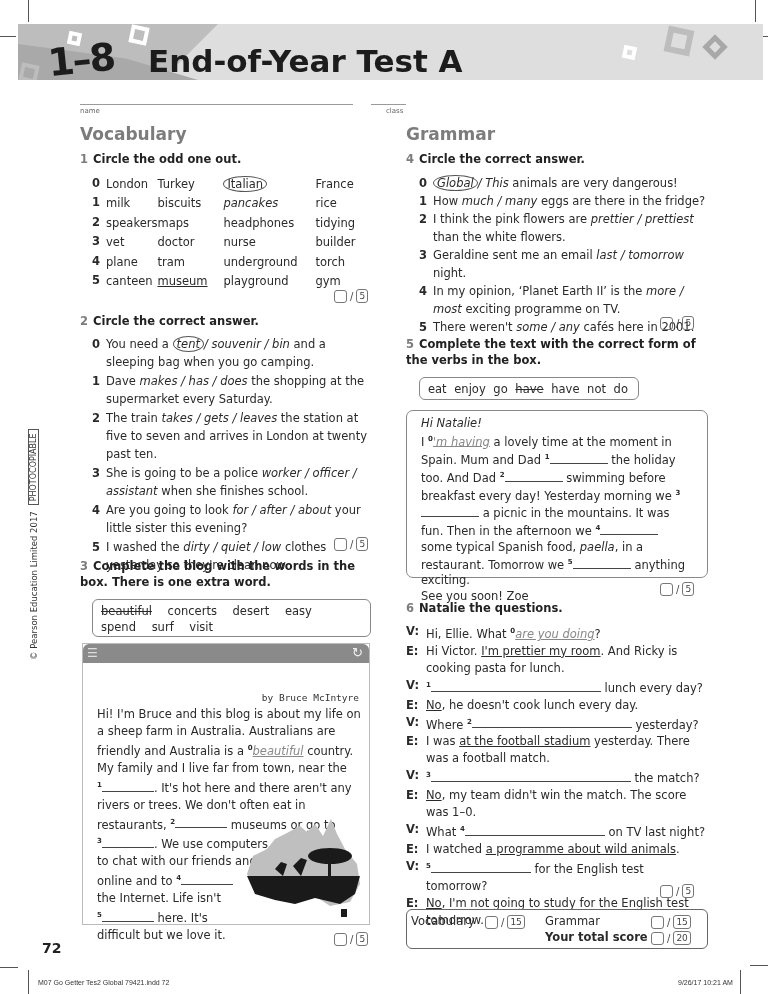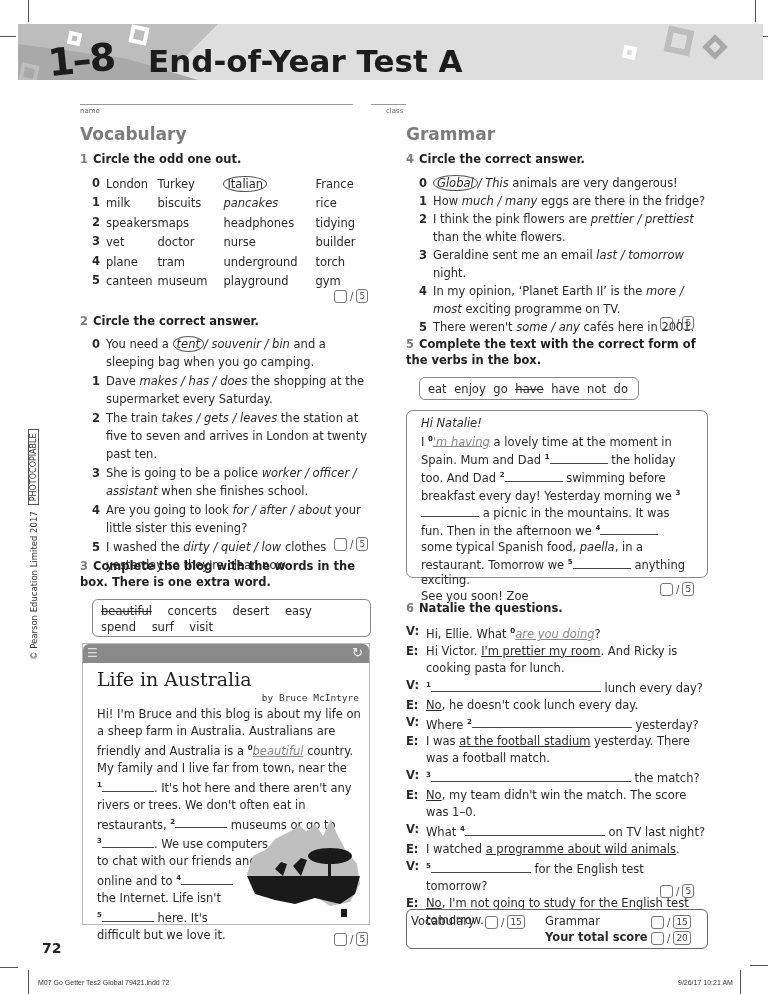--- a/index.html
+++ b/index.html
@@ -127,21 +127,21 @@
       <tr>
         <td class="num" style="width: 14px;">4</td>
         <td style="width: 46px;">plane</td>
         <td style="width: 66px;">tram</td>
         <td style="width: 92px;">underground</td>
         <td style="width: 50px;">torch</td>
       </tr>
       <tr>
         <td class="num" style="width: 14px;">5</td>
         <td style="width: 46px;">canteen</td>
-        <td style="width: 66px;">museum</td>
+        <td style="width: 66px; text-decoration: underline;">museum</td>
         <td style="width: 92px;">playground</td>
         <td style="width: 50px;">gym</td>
       </tr>
     </tbody>
 </table>
 <div class="score" style="left:334px;top:289px;">
   <span class="box"></span>/<span class="max">5</span>
 </div>
 
 <div class="q-head" style="left:80px;top:313px;">
@@ -180,21 +180,20 @@
 <div class="q-head" style="left:80px;top:558px;width:300px;">
   <span class="n">3</span><span>Complete the blog with the words in the box. There is one extra word.</span>
 </div>
 <div class="wordbox" style="left:92px;top:599px;width:279px;height:38px;" id="q3-words"><span class="strike" style="margin-right: 12px;">beautiful</span> <span style="margin-right: 12px;">concerts</span> <span style="margin-right: 12px;">desert</span> <span style="margin-right: 12px;">easy</span> <span style="margin-right: 12px;">spend</span> <span style="margin-right: 12px;">surf</span> <span style="margin-right: 12px;">visit</span> </div>
 
 <div class="blog">
   <div class="blog-bar">
     <span class="abs" style="left:4px;top:2px;color:#ddd;font-size:12px;line-height:14px;">☰</span>
     <span class="abs" style="right:6px;top:1px;color:#eee;font-size:13px;">↻</span>
   </div>
-  <div class="blog-title">Life in Australia</div>
   <div class="blog-author">by Bruce McIntyre</div>
   <div class="blog-body" id="blog-body">Hi! I'm Bruce and this blog is about my life on a sheep farm in Australia. Australians are friendly and Australia is a <sup>0</sup><span class="answer">beautiful</span> country. My family and I live far from town, near the <br><sup>1</sup><span class="blank" style="width: 52px;"></span>. It's hot here and there aren't any rivers or trees. We don't often eat in restaurants, <sup>2</sup><span class="blank" style="width: 52px;"></span> museums or go to <br><sup>3</sup><span class="blank" style="width: 52px;"></span>. We use computers<br>to chat with our friends and to<br>online and to <sup>4</sup><span class="blank" style="width: 52px;"></span><br>the Internet. Life isn't<br><sup>5</sup><span class="blank" style="width: 52px;"></span> here. It's<br>difficult but we love it.</div>
   <svg class="abs" style="left:162px;top:170px;" width="118" height="108" viewBox="0 0 118 108">
     <path d="M40 20 L55 12 L62 18 L70 10 L78 22 L86 5 L92 20 L100 35 L112 50 L115 70 L105 88 L85 92 L70 82 L50 88 L30 84 L10 78 L2 60 L8 42 L22 35 L30 25 Z" fill="#bfbfbf"></path>
     <path d="M2 62 L115 62 L110 80 L95 90 L70 84 L50 90 L30 86 L10 80 Z" fill="#1a1a1a"></path>
     <ellipse cx="85" cy="42" rx="22" ry="8" fill="#1a1a1a"></ellipse>
     <rect x="83" y="42" width="3" height="22" fill="#1a1a1a"></rect>
     <path d="M30 55 L36 48 L42 50 L38 62 Z M48 52 L56 44 L62 46 L56 62 Z" fill="#1a1a1a"></path>
     <rect x="96" y="95" width="6" height="8" fill="#1a1a1a"></rect>
   </svg>

